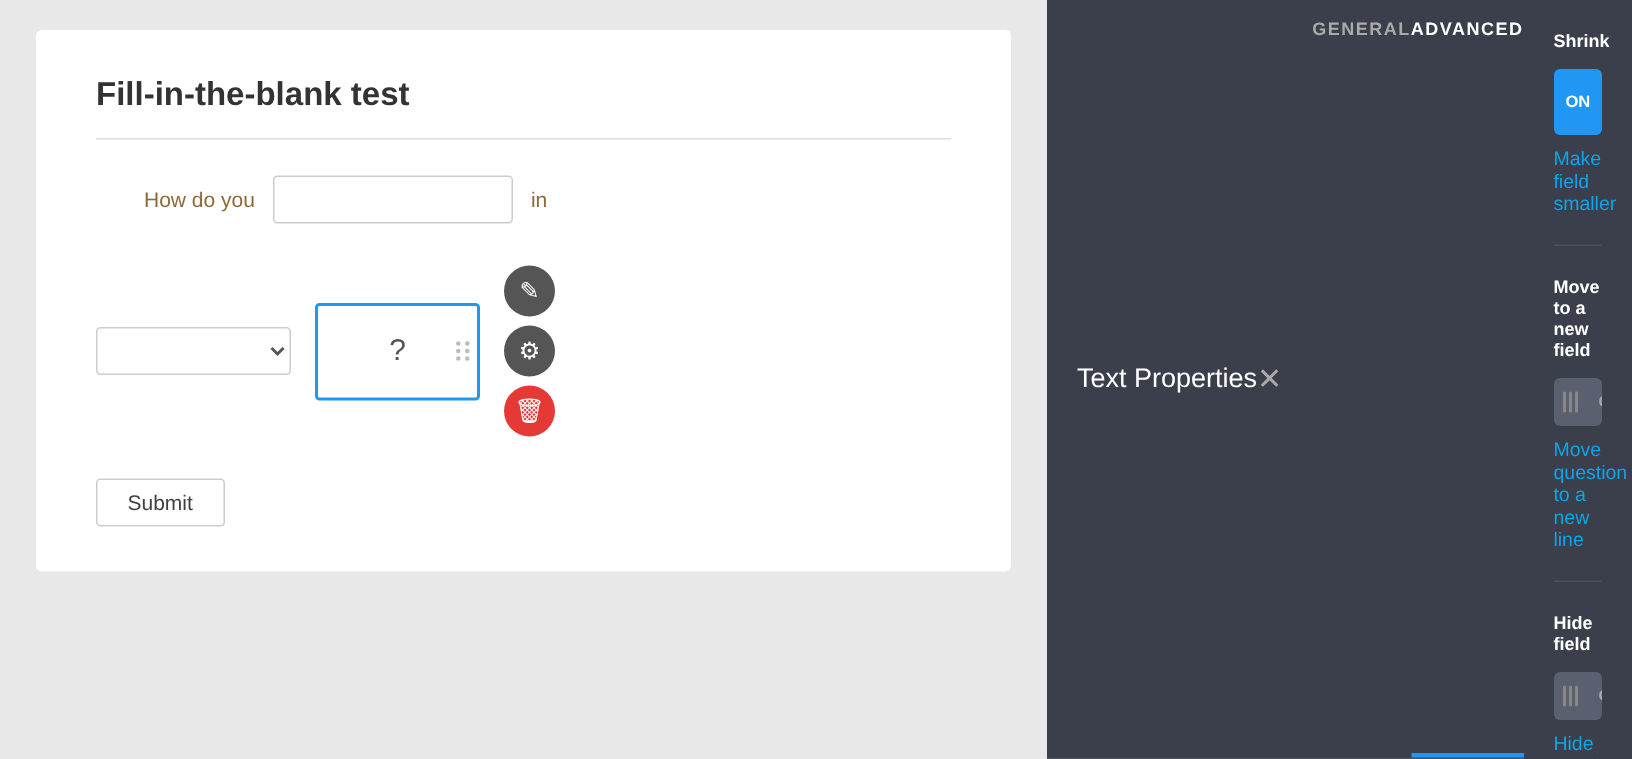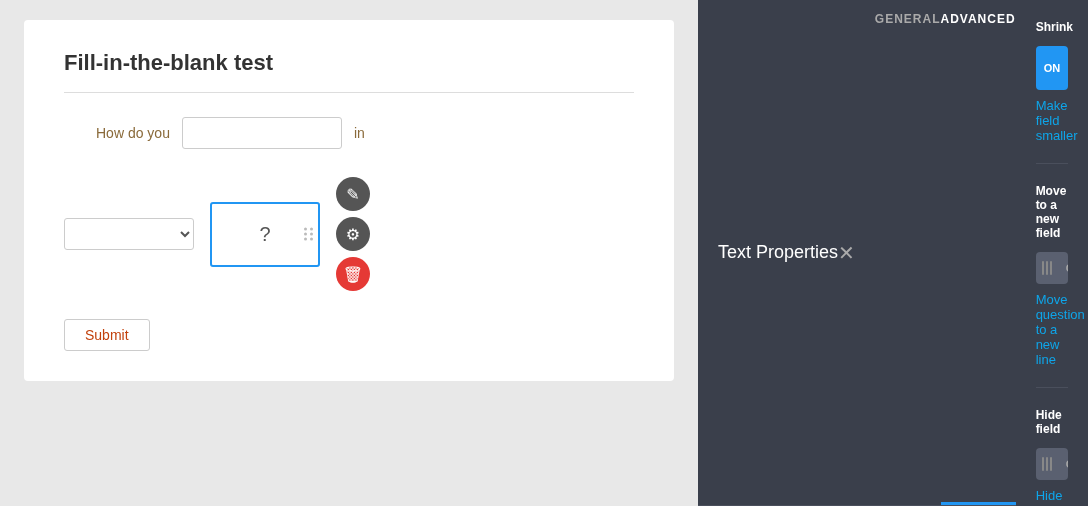--- a/index.html
+++ b/index.html
@@ -134,21 +134,21 @@
     .action-btn.edit { background: #555; color: #fff; }
     .action-btn.settings { background: #555; color: #fff; }
     .action-btn.delete { background: #e53935; color: #fff; }
 
     .submit-btn {
       border: 1px solid #ccc;
       background: #fff;
       border-radius: 3px;
       padding: 7px 20px;
       font-size: 14px;
-      color: #c2410c;
+      color: #404040;
       cursor: pointer;
     }
 
     .add-page-bar {
       margin-top: 12px;
       color: #aaa;
       font-size: 12px;
       letter-spacing: 1px;
       text-align: center;
       width: 650px;

